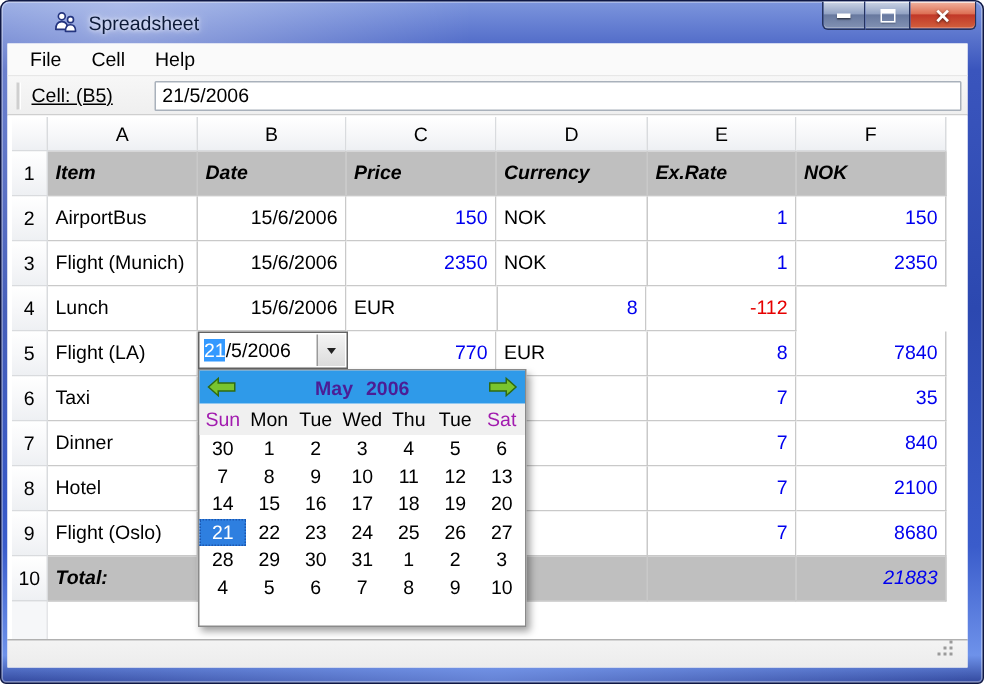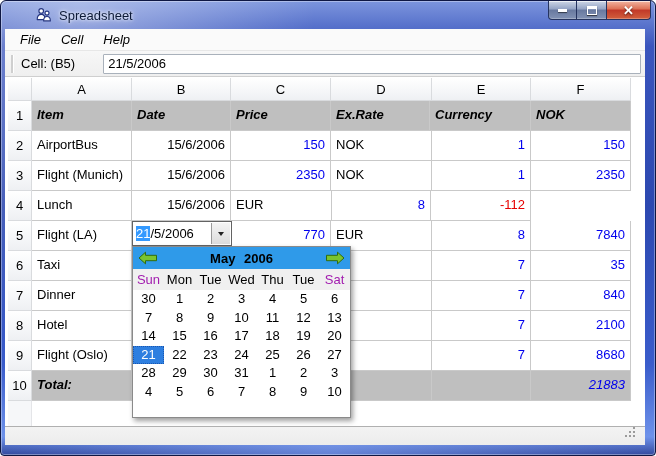--- a/index.html
+++ b/index.html
@@ -28,25 +28,25 @@
     background:linear-gradient(180deg,#f2b5a2 0%,#dd7055 45%,#c13828 50%,#d2603d 100%);}
   .g-min{width:9px;height:3px;background:#fff;box-shadow:0 1px 1px rgba(0,0,0,.55);}
   .g-max{width:10px;height:9px;border:1px solid #fff;border-top-width:3px;box-shadow:0 1px 1px rgba(0,0,0,.55);}
   .g-close{color:#fff;font-size:13px;font-weight:bold;line-height:17px;text-shadow:0 1px 2px rgba(0,0,0,.6);}
 
   
   .client{position:absolute;left:4px;right:10px;top:28px;bottom:10px;background:#fff;
     display:flex;flex-direction:column;}
   .menubar{height:22px;background:#fafafa;border-bottom:1px solid #e7e7e7;display:flex;
     align-items:center;font-size:13px;color:#000;padding-left:5px;}
-  .menu-item{padding:2px 10px;font-style:italic;}
+  .menu-item{padding:2px 10px;}
   .toolbar{height:26px;background:linear-gradient(180deg,#f7f7f7,#efefef);
     border-bottom:1px solid #cfcfcf;display:flex;align-items:center;padding:0 4px 0 4px;font-size:13px;}
   .thandle{width:2px;height:18px;background:#cfcfcf;box-shadow:1px 0 0 #ffffff;margin:0 8px 0 2px;}
-  .tlabel{color:#000;margin-right:28px;white-space:nowrap;}
+  .tlabel{color:#000;margin-right:28px;white-space:nowrap;text-decoration:underline;}
   .tinput{flex:1;height:20px;border:1px solid #a9b1bb;border-radius:1px;font-family:"Liberation Sans",sans-serif;
     font-size:13px;padding:0 4px;color:#000;background:#fff;outline:none;}
 
   
   .tablearea{flex:1;position:relative;background:#fff;padding:1px 0 0 3px;overflow:hidden;}
   .hrow,.grow{display:flex;}
   .hrow{height:23px;}
   .grow{height:30px;}
   .hc,.gc{background:linear-gradient(180deg,#ffffff 0%,#f6f7f9 55%,#eef0f3 100%);
     border-right:1px solid #d9dbde;border-bottom:1px solid #d9dbde;
@@ -65,21 +65,21 @@
   .editor .sel{background:#3399ff;color:#fff;}
   .dropbtn{position:absolute;top:1px;right:1px;bottom:1px;width:19px;border-left:1px solid #9a9a9a;
     background:linear-gradient(180deg,#f4f4f4,#dcdcdc);display:flex;align-items:center;justify-content:center;}
   .darrow{width:0;height:0;border-left:3.5px solid transparent;border-right:3.5px solid transparent;
     border-top:4.5px solid #222;}
 
   
   .calendar{position:absolute;left:127px;top:169px;width:219px;z-index:6;background:#fff;
     border:1px solid #8a8a8a;box-shadow:2px 3px 5px rgba(0,0,0,.38);}
   .cal-head{height:22px;background:#2f9ae9;display:flex;align-items:center;position:relative;}
-  .cal-title{flex:1;text-align:center;color:#000000;font-weight:bold;font-size:13px;word-spacing:5px;}
+  .cal-title{flex:1;text-align:center;color:#4c1d95;font-weight:bold;font-size:13px;word-spacing:5px;}
   .navbtn{position:absolute;top:3px;width:20px;height:15px;display:flex;align-items:center;justify-content:center;}
   .navbtn.left{left:5px;} .navbtn.right{right:5px;}
   .cal-days{display:grid;grid-template-columns:repeat(7,1fr);height:21px;background:#f0f0f0;
     font-size:13px;align-items:center;text-align:center;color:#000;}
   .cal-grid{display:grid;grid-template-columns:repeat(7,1fr);grid-auto-rows:18.5px;
     font-size:13px;text-align:center;padding-bottom:16px;}
   .cal-grid .day{line-height:18px;color:#000;}
   .d-red{color:#a21caf;} .d-mut{color:#a6a6a6;}
   .d-sel{background:#2e7fe0;color:#fff !important;outline:1px dotted #1a57b0;outline-offset:-1px;}
 
@@ -142,22 +142,22 @@
             <div class="hc w-c">C</div>
             <div class="hc w-d">D</div>
             <div class="hc w-e">E</div>
             <div class="hc w-f">F</div>
           </div>
           <div class="grow gray">
             <div class="gc w-g">1</div>
             <div class="dc w-a bold">Item</div>
             <div class="dc w-b bold">Date</div>
             <div class="dc w-c bold">Price</div>
+            <div class="dc w-d bold">Currency</div>
             <div class="dc w-e bold">Ex.Rate</div>
-            <div class="dc w-d bold">Currency</div>
             <div class="dc w-f bold">NOK</div>
           </div>
           <div class="grow">
             <div class="gc w-g">2</div>
             <div class="dc w-a">AirportBus</div>
             <div class="dc w-b al-r">15/6/2006</div>
             <div class="dc w-c al-r c-blue">150</div>
             <div class="dc w-d">NOK</div>
             <div class="dc w-e al-r c-blue">1</div>
             <div class="dc w-f al-r c-blue">150</div>

